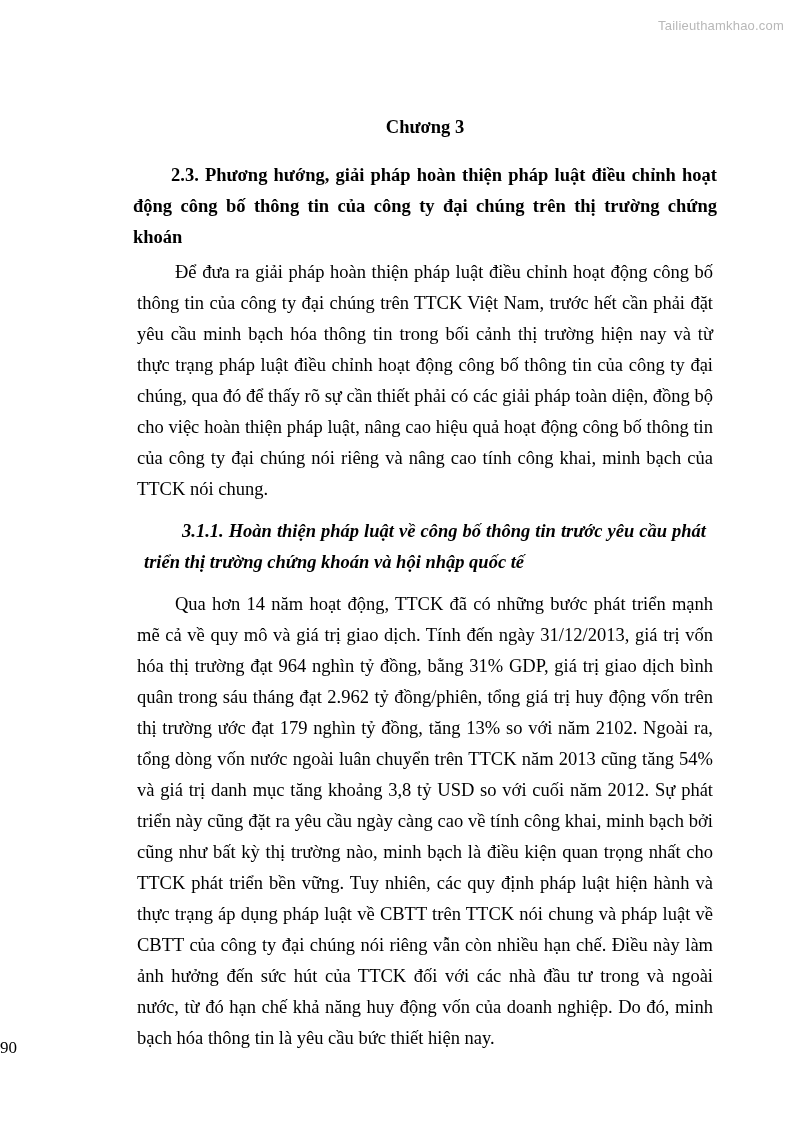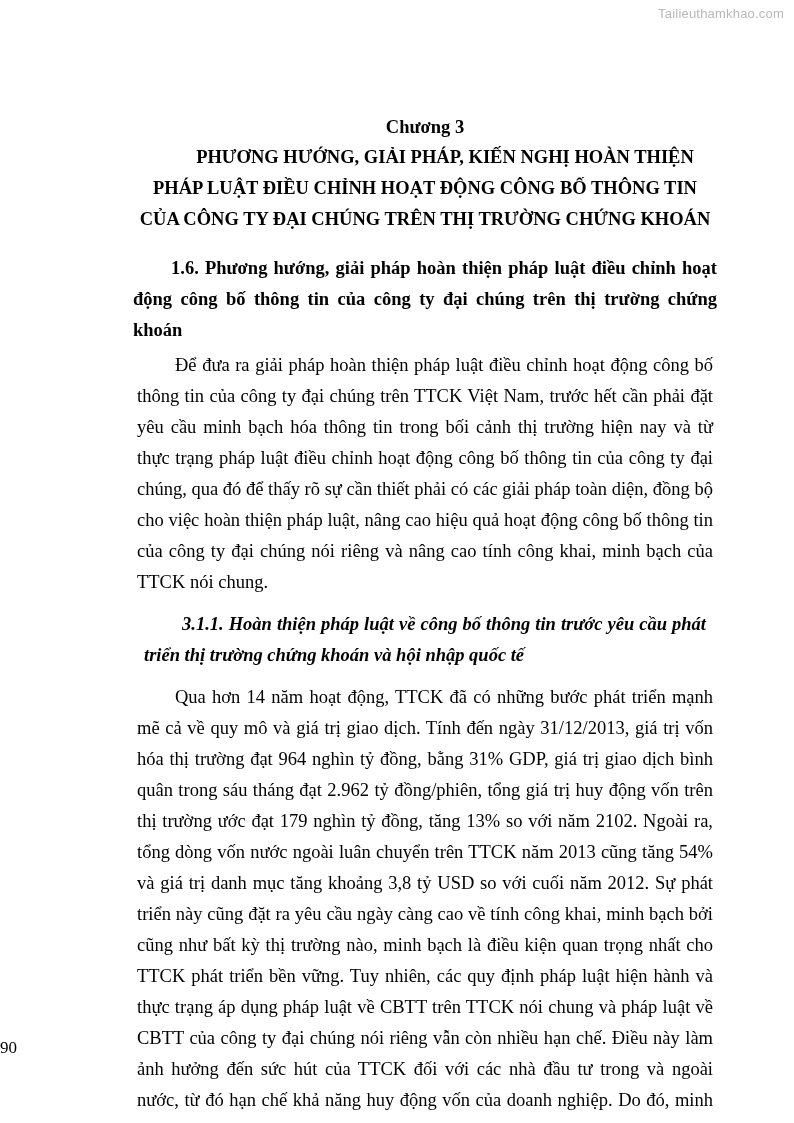--- a/index.html
+++ b/index.html
@@ -1,42 +1,37 @@
 <!DOCTYPE html>
 <html><head>
 <meta charset="utf-8">
 <style>
   html, body { margin: 0; padding: 0; background: #ffffff; }
   body { width: 794px; height: 1123px; position: relative; overflow: hidden;
          font-family: "Liberation Serif", serif; color: #000; }
-  .watermark { position: absolute; top: 6px; right: 10px; font-family: "Liberation Sans", sans-serif;
+  .watermark { position: absolute; top: 18px; right: 10px; font-family: "Liberation Sans", sans-serif;
                font-size: 13px; color: #b8b8b8; letter-spacing: 0.2px; }
   .page { position: absolute; left: 133px; top: 112px; width: 584px; }
   .chapter { text-align: center; font-weight: bold; font-size: 18.5px; line-height: 30px; margin: 0; font-family: Liberation Serif, serif; }
   .chapter-title { font-weight: bold; font-size: 18.5px; line-height: 31px; margin: 0; text-align: center; }
   .chapter-title .l1 { display: block; padding-left: 40px; }
   .chapter-title .l2, .chapter-title .l3 { display: block; }
   .h2 { font-weight: bold; font-size: 18.5px; line-height: 31px; margin: 18px 0 0 0; text-indent: 38px; text-align: justify; }
   .h3 { font-weight: bold; font-style: italic; font-size: 18.5px; line-height: 31px; margin: 11px; text-indent: 38px; text-align: justify; }
   p.body { font-size: 18.5px; line-height: 31px; margin: 4px; text-indent: 38px; text-align: justify; }
   .page-number { position: absolute; top: 1038px; left: 0; width: 794px; text-align: left; font-size: 17px; }
 </style>
 </head>
 <body>
 
 <div class="watermark">Tailieuthamkhao.com</div>
 
 <div class="page">
   <h1 class="chapter">Chương 3</h1>
-  <h2 class="chapter-title">
-    <span class="l1">PHƯƠNG HƯỚNG, GIẢI PHÁP, KIẾN NGHỊ HOÀN THIỆN</span>
-    <span class="l2">PHÁP LUẬT ĐIỀU CHỈNH HOẠT ĐỘNG CÔNG BỐ THÔNG TIN</span>
-    <span class="l3">CỦA CÔNG TY ĐẠI CHÚNG TRÊN THỊ TRƯỜNG CHỨNG KHOÁN</span>
-  </h2>
 
-  <h3 class="h2">1.6. Phương hướng, giải pháp hoàn thiện pháp luật điều chỉnh hoạt động công bố thông tin của công ty đại chúng trên thị trường chứng khoán</h3>
+  <h3 class="h2">2.3. Phương hướng, giải pháp hoàn thiện pháp luật điều chỉnh hoạt động công bố thông tin của công ty đại chúng trên thị trường chứng khoán</h3>
   <p class="body">Để đưa ra giải pháp hoàn thiện pháp luật điều chỉnh hoạt động công bố thông tin của công ty đại chúng trên TTCK Việt Nam, trước hết cần phải đặt yêu cầu minh bạch hóa thông tin trong bối cảnh thị trường hiện nay và từ thực trạng pháp luật điều chỉnh hoạt động công bố thông tin của công ty đại chúng, qua đó để thấy rõ sự cần thiết phải có các giải pháp toàn diện, đồng bộ cho việc hoàn thiện pháp luật, nâng cao hiệu quả hoạt động công bố thông tin của công ty đại chúng nói riêng và nâng cao tính công khai, minh bạch của TTCK nói chung.</p>
 
   <h4 class="h3">3.1.1. Hoàn thiện pháp luật về công bố thông tin trước yêu cầu phát triển thị trường chứng khoán và hội nhập quốc tế</h4>
   <p class="body">Qua hơn 14 năm hoạt động, TTCK đã có những bước phát triển mạnh mẽ cả về quy mô và giá trị giao dịch. Tính đến ngày 31/12/2013, giá trị vốn hóa thị trường đạt 964 nghìn tỷ đồng, bằng 31% GDP, giá trị giao dịch bình quân trong sáu tháng đạt 2.962 tỷ đồng/phiên, tổng giá trị huy động vốn trên thị trường ước đạt 179 nghìn tỷ đồng, tăng 13% so với năm 2102. Ngoài ra, tổng dòng vốn nước ngoài luân chuyển trên TTCK năm 2013 cũng tăng 54% và giá trị danh mục tăng khoảng 3,8 tỷ USD so với cuối năm 2012. Sự phát triển này cũng đặt ra yêu cầu ngày càng cao về tính công khai, minh bạch bởi cũng như bất kỳ thị trường nào, minh bạch là điều kiện quan trọng nhất cho TTCK phát triển bền vững. Tuy nhiên, các quy định pháp luật hiện hành và thực trạng áp dụng pháp luật về CBTT trên TTCK nói chung và pháp luật về CBTT của công ty đại chúng nói riêng vẫn còn nhiều hạn chế. Điều này làm ảnh hưởng đến sức hút của TTCK đối với các nhà đầu tư trong và ngoài nước, từ đó hạn chế khả năng huy động vốn của doanh nghiệp. Do đó, minh bạch hóa thông tin là yêu cầu bức thiết hiện nay.</p>
 </div>
 
 <div class="page-number">90</div>
 
 </body></html>

